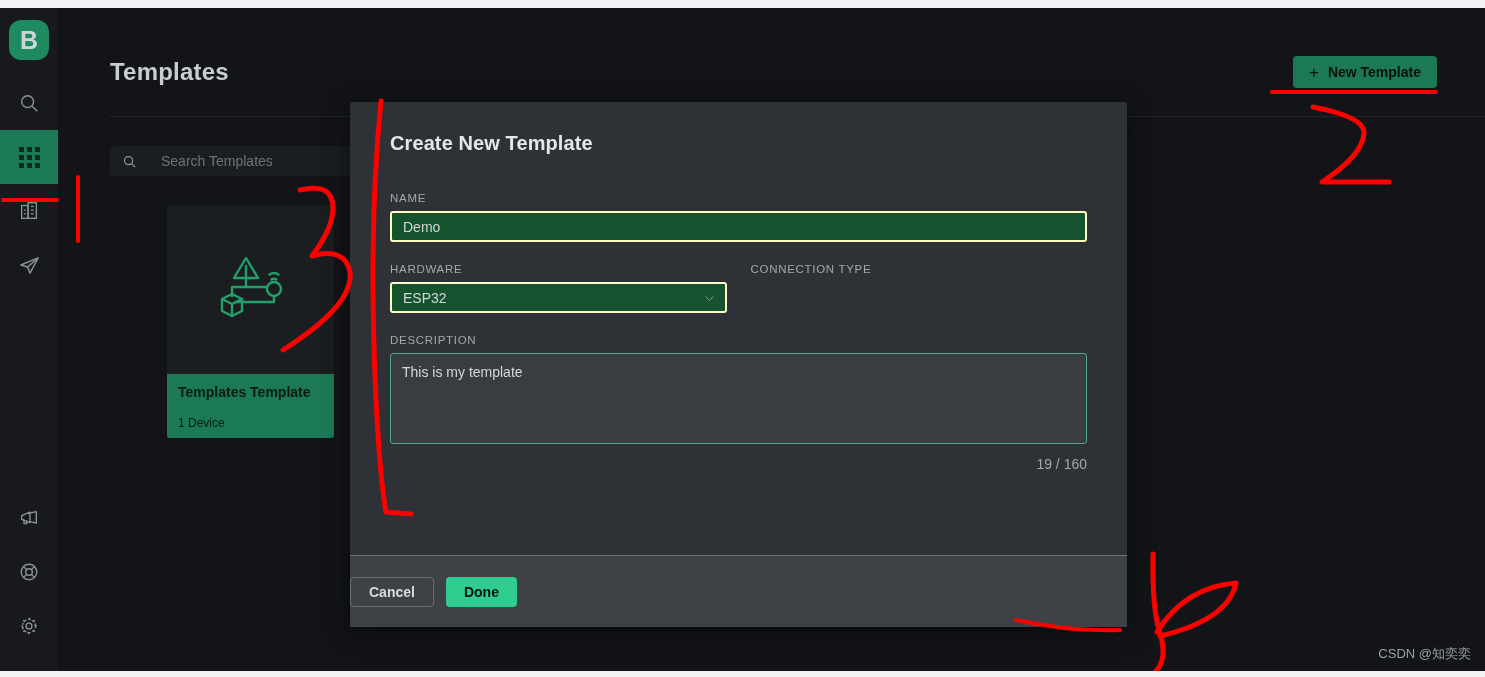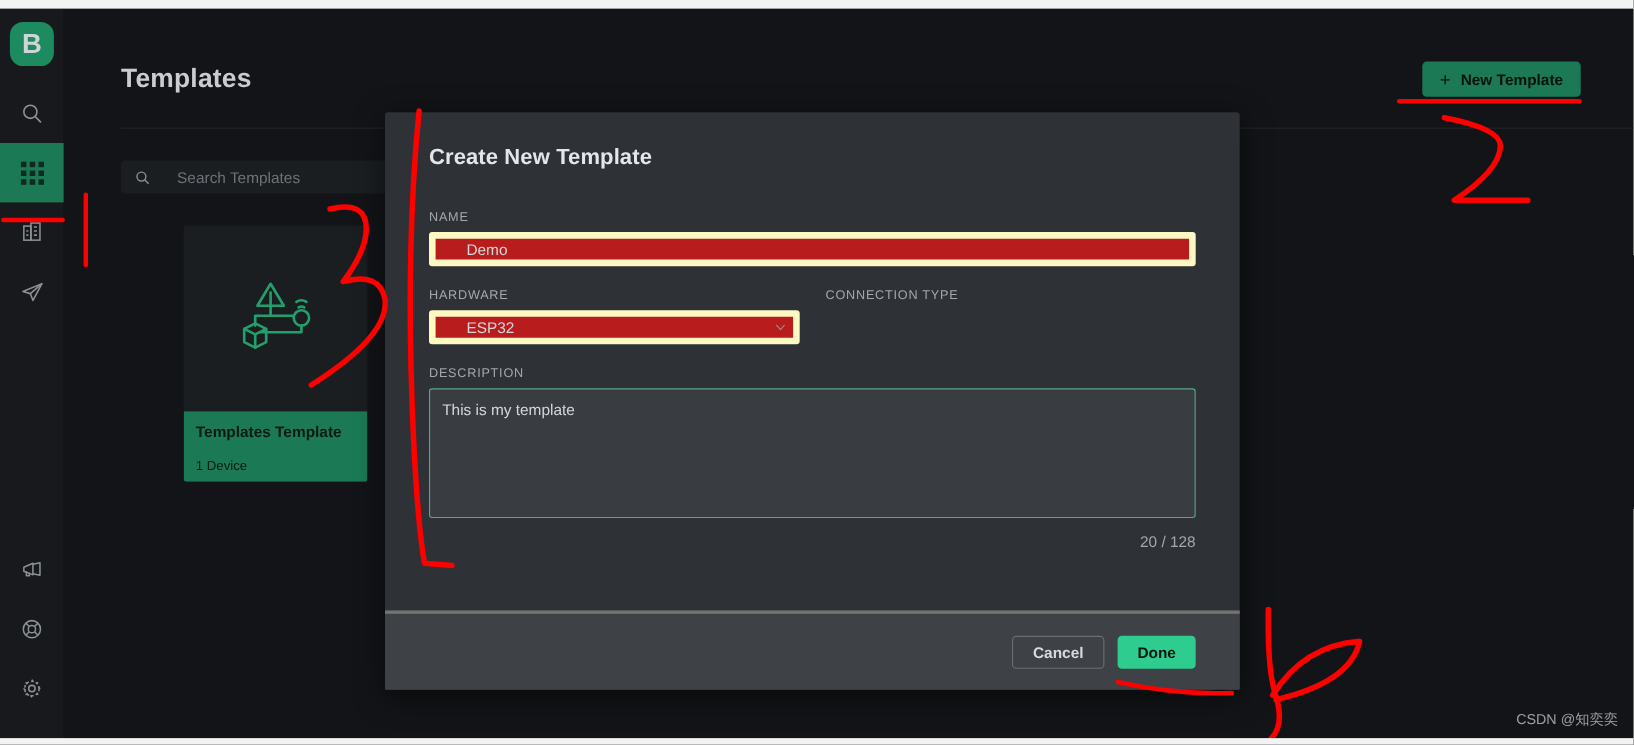--- a/index.html
+++ b/index.html
@@ -131,45 +131,45 @@
   }
   .modal-body { padding: 30px 40px 0 40px; flex: 1; }
   .modal-title {
     font-size: 20px; font-weight: bold; color: #e4e7ea;
     letter-spacing: 0.1px; margin-bottom: 37px;
   }
   .fl { font-size: 11.5px; color: #a3a8ad; letter-spacing: 0.7px; margin-bottom: 7px; }
   .field { margin-bottom: 21px; }
   .inp {
     width: 100%; height: 31px;
-    background: #b91c1c; border: 6px solid #fef9c3; border-radius: 3px;
+    background: #14532d; border: 2px solid #fef9c3; border-radius: 3px;
     color: #d3d7da; font-size: 14px;
     font-family: "Liberation Sans", sans-serif;
-    padding: 0 28px; outline: none;
+    padding: 0 11px; outline: none;
   }
   .row2 { display: flex; gap: 24px; }
   .row2 > div { flex: 1; }
   .sel-wrap { position: relative; }
   .chev {
     position: absolute; right: 11px; top: 9px;
     pointer-events: none; color: #8d9298;
   }
   .ta {
-    width: 100%; height: 118px;
+    width: 100%; height: 91px;
     background: #393d42; border: 1px solid #55a887; border-radius: 3px;
     color: #d3d7da; font-size: 14px; line-height: 20px;
     font-family: "Liberation Sans", sans-serif;
     padding: 8px 11px; outline: none; resize: none;
   }
   .counter { text-align: right; font-size: 14px; color: #a3a8ad; margin-top: 8px; }
 
   .modal-foot {
     height: 72px; background: #3e4247;
-    border-top: 3px solid #737373;
-    display: flex; align-items: center; justify-content: flex-end;
+    border-top: 1px solid #737373;
+    display: flex; align-items: center; 
     gap: 12px; padding-right: 40px;
   }
   .btn {
     height: 30px; padding: 0 18px; border-radius: 4px;
     font-size: 14px; font-weight: bold; cursor: pointer;
     font-family: "Liberation Sans", sans-serif;
   }
   .btn-cancel { background: #3e4247; border: 1px solid #6a6f75; color: #d7dbde; }
   .btn-done   { background: #2ecc8f; border: none; color: #06140d; }
 
@@ -345,21 +345,21 @@
           </div>
         </div>
         <div class="field">
           <div class="fl">CONNECTION TYPE</div>
         </div>
       </div>
 
       <div>
         <div class="fl">DESCRIPTION</div>
         <textarea class="ta" style="">This is my template</textarea>
-        <div class="counter">20 / 128</div>
+        <div class="counter">19 / 160</div>
       </div>
 
     </div>
 
     <div class="modal-foot">
       <button class="btn btn-cancel">Cancel</button>
       <button class="btn btn-done">Done</button>
     </div>
   </div>
 

